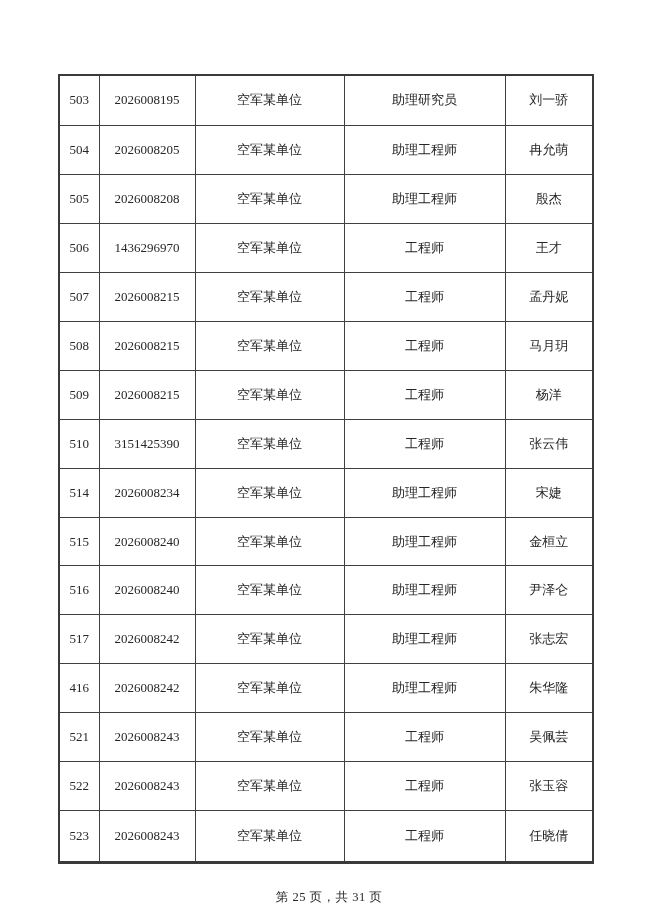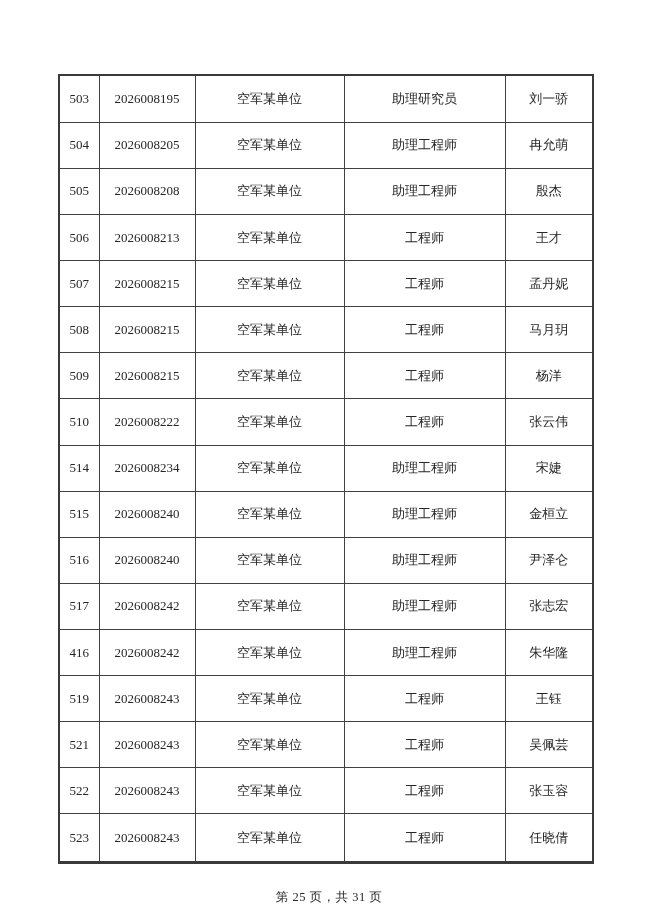--- a/index.html
+++ b/index.html
@@ -90,21 +90,21 @@
         </tr>
         <tr>
           <td>505</td>
           <td>2026008208</td>
           <td>空军某单位</td>
           <td>助理工程师</td>
           <td>殷杰</td>
         </tr>
         <tr>
           <td>506</td>
-          <td>2026008213</td>
+          <td>1436296970</td>
           <td>空军某单位</td>
           <td>工程师</td>
           <td>王才</td>
         </tr>
         <tr>
           <td>507</td>
           <td>2026008215</td>
           <td>空军某单位</td>
           <td>工程师</td>
           <td>孟丹妮</td>
@@ -118,21 +118,21 @@
         </tr>
         <tr>
           <td>509</td>
           <td>2026008215</td>
           <td>空军某单位</td>
           <td>工程师</td>
           <td>杨洋</td>
         </tr>
         <tr>
           <td>510</td>
-          <td>2026008222</td>
+          <td>3151425390</td>
           <td>空军某单位</td>
           <td>工程师</td>
           <td>张云伟</td>
         </tr>
         <tr>
           <td>514</td>
           <td>2026008234</td>
           <td>空军某单位</td>
           <td>助理工程师</td>
           <td>宋婕</td>
@@ -159,27 +159,20 @@
           <td>张志宏</td>
         </tr>
         <tr>
           <td>416</td>
           <td>2026008242</td>
           <td>空军某单位</td>
           <td>助理工程师</td>
           <td>朱华隆</td>
         </tr>
         <tr>
-          <td>519</td>
-          <td>2026008243</td>
-          <td>空军某单位</td>
-          <td>工程师</td>
-          <td>王钰</td>
-        </tr>
-        <tr>
           <td>521</td>
           <td>2026008243</td>
           <td>空军某单位</td>
           <td>工程师</td>
           <td>吴佩芸</td>
         </tr>
         <tr>
           <td>522</td>
           <td>2026008243</td>
           <td>空军某单位</td>

